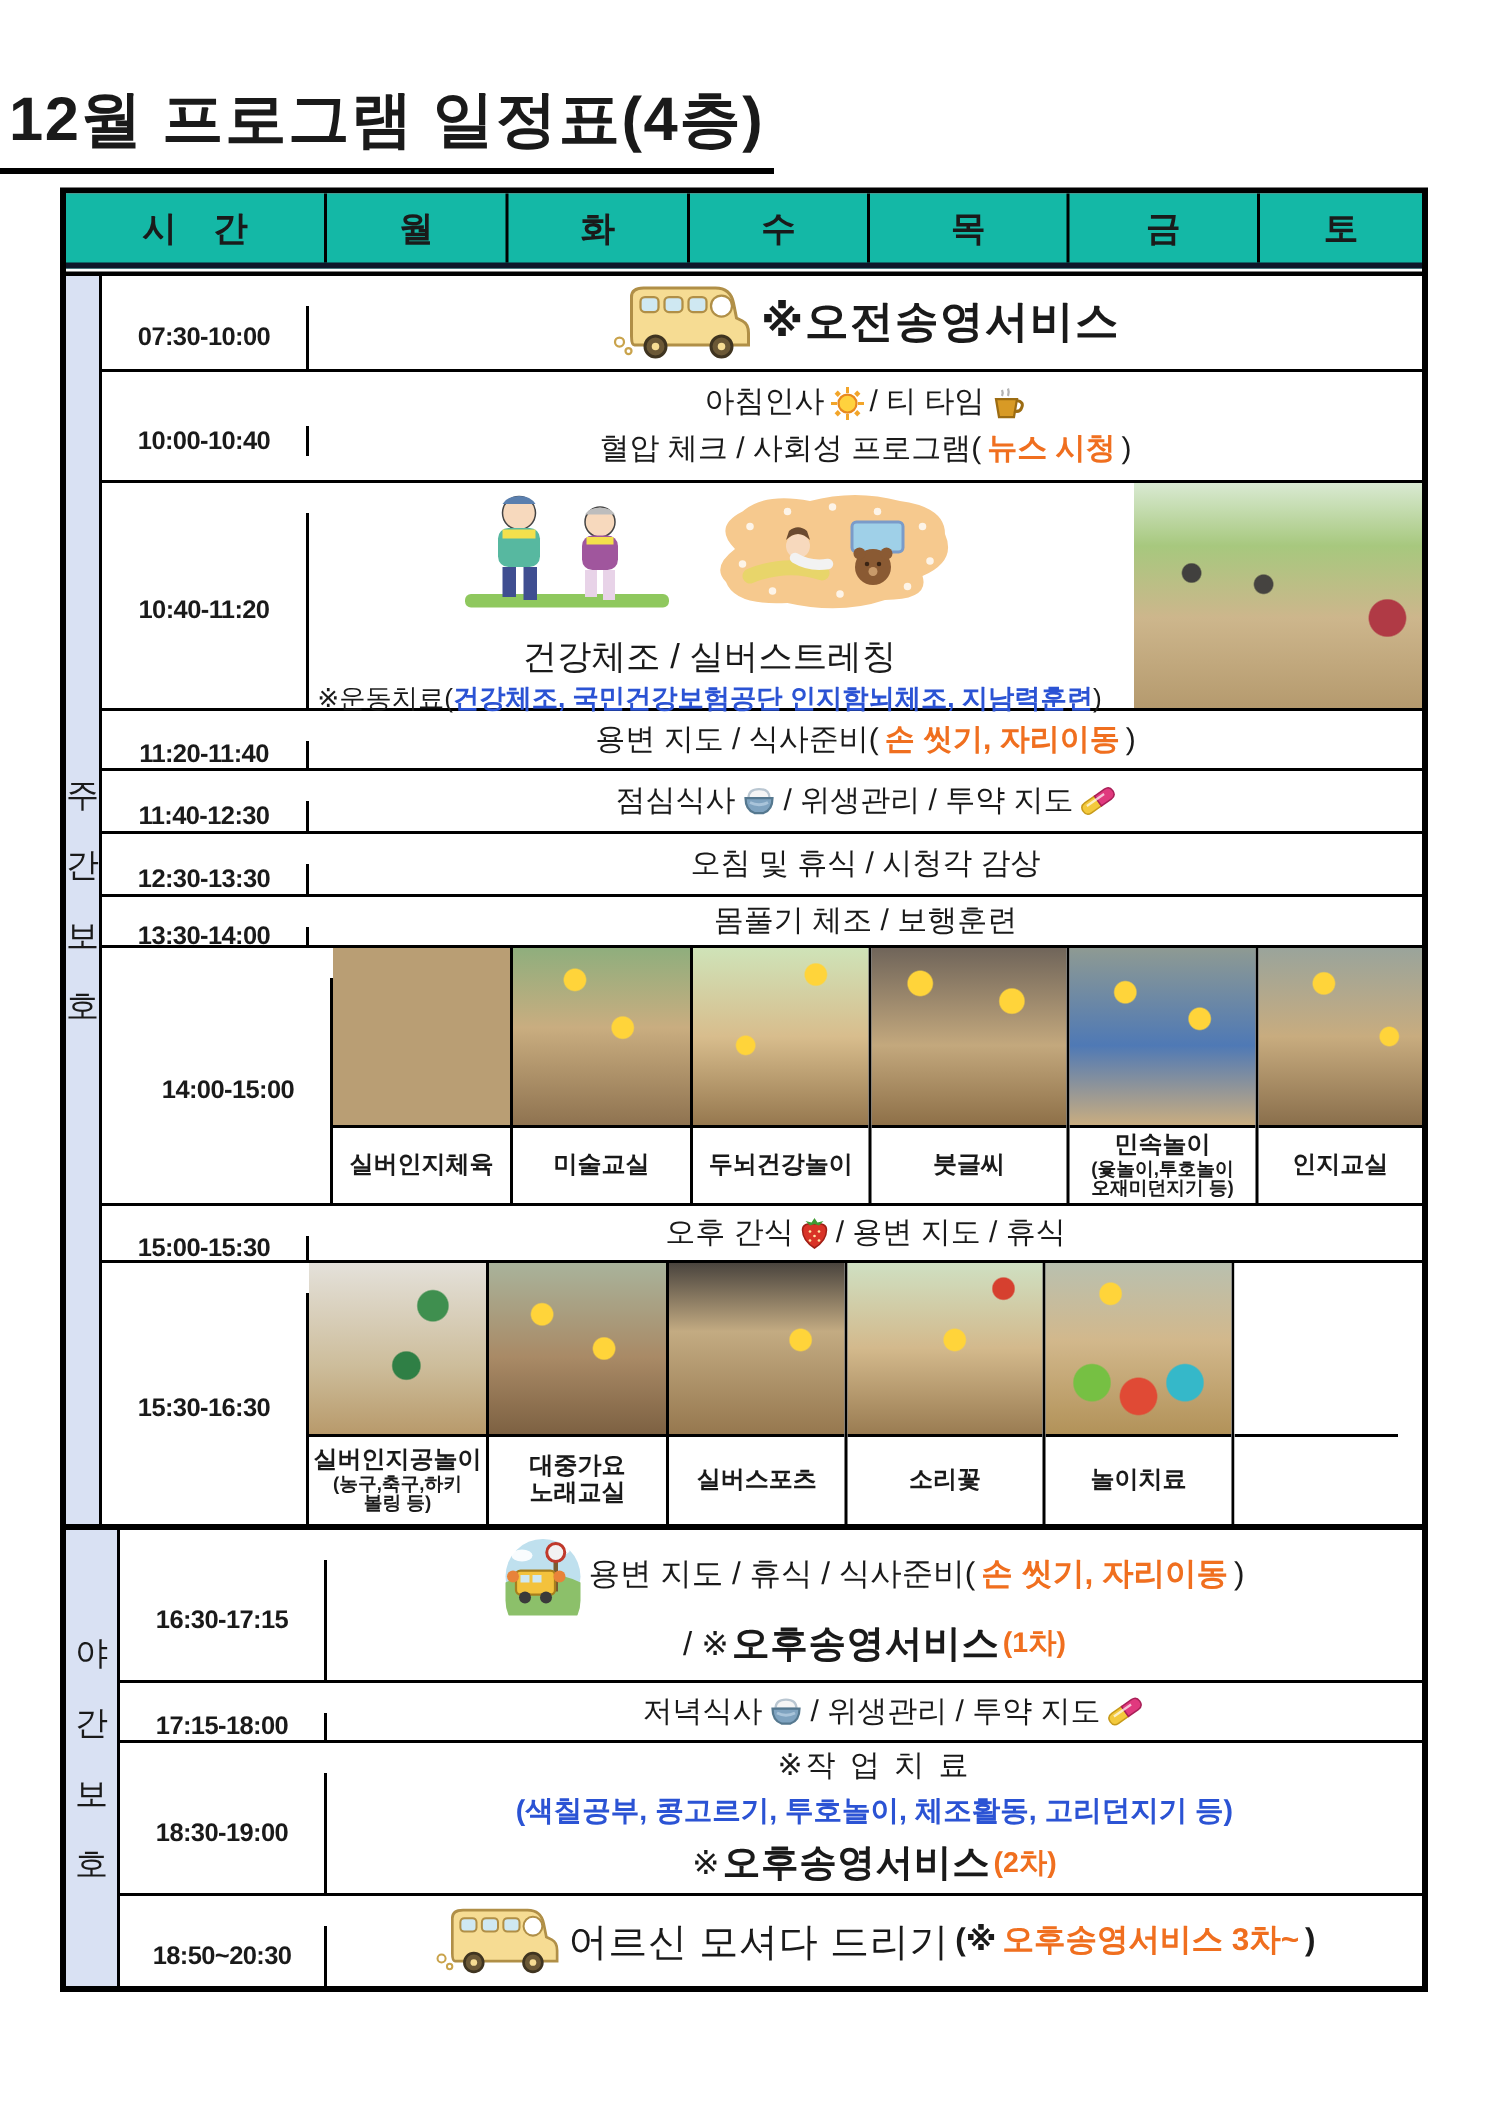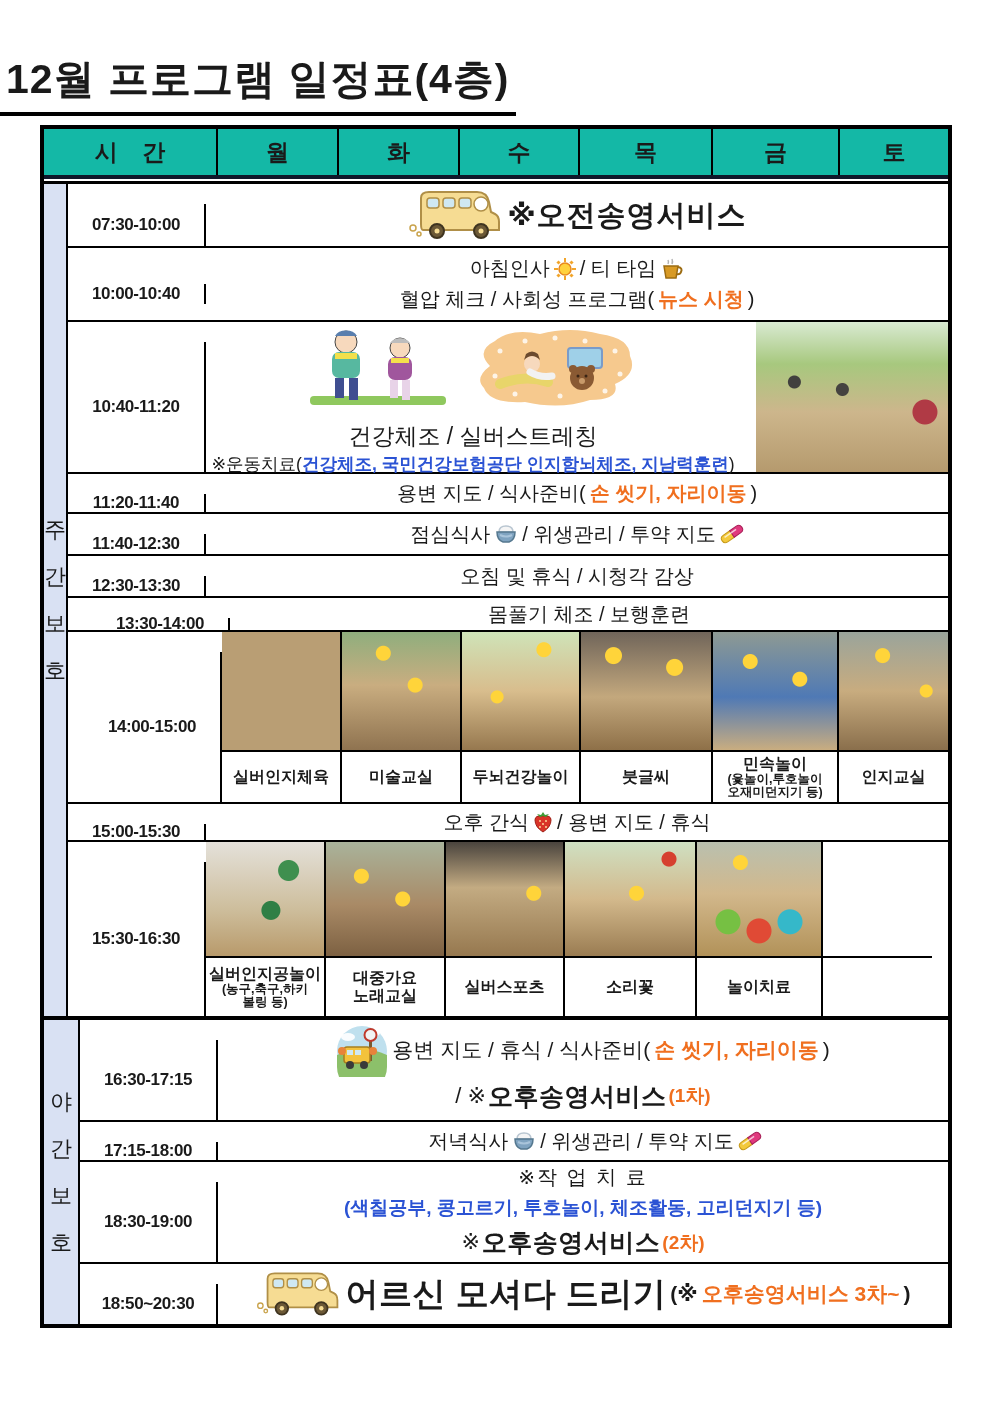--- a/index.html
+++ b/index.html
@@ -55,21 +55,21 @@
   .big-bold { font-weight:900; font-size:29px; letter-spacing:1px; }
   .svc-bold { font-weight:900; font-size:25px; letter-spacing:0.5px; }
   .icon { display:inline-flex; vertical-align:-3px; }
   
   .r-bus1   { height:64px; }
   .r-greet  { height:74px;align-items:center; }
   .r-exer   { height:152px; }
   .r-toilet { height:40px; }
   .r-lunch  { height:42px; }
   .r-nap    { height:42px; }
-  .r-str    { height:34px;padding-left:24px; }
+  .r-str    { height:34px; }
   .r-pm1    { height:172px;padding-left:16px; }
   .r-snack  { height:38px; }
   .r-pm2    { height:174px; }
   .r-eve    { height:102px; }
   .r-din    { height:40px;gap:24px; }
   .r-work   { height:102px; }
   .r-bus2   { height:60px; }
   
   .exer-left { position:absolute; left:0; top:0; bottom:0; width:534px;
     display:flex; flex-direction:column; align-items:center; justify-content:space-between; padding:4px 0 3px; }
@@ -546,21 +546,21 @@
                 <rect x="20" y="8" width="12" height="10" rx="3" fill="#cfe8f2" stroke="#b08f47" stroke-width="1.5"></rect>
                 <rect x="36" y="8" width="12" height="10" rx="3" fill="#cfe8f2" stroke="#b08f47" stroke-width="1.5"></rect>
                 <rect x="52" y="8" width="12" height="10" rx="3" fill="#cfe8f2" stroke="#b08f47" stroke-width="1.5"></rect>
                 <circle cx="74" cy="14" r="7" fill="#fff" stroke="#b08f47" stroke-width="1.5"></circle>
                 <circle cx="30" cy="41" r="7" fill="#6b5836" stroke="#3f3420" stroke-width="2"></circle>
                 <circle cx="74" cy="41" r="7" fill="#6b5836" stroke="#3f3420" stroke-width="2"></circle>
                 <circle cx="30" cy="41" r="2.5" fill="#f6dc93"></circle>
                 <circle cx="74" cy="41" r="2.5" fill="#f6dc93"></circle>
               </svg>
             </span>
-            <span style="font-weight:700; font-size:33px; letter-spacing:0.5px;">어르신 모셔다 드리기</span>
+            <span style="font-weight:400; font-size:26px; letter-spacing:0.5px;">어르신 모셔다 드리기</span>
             <span style="font-size:21px; font-weight:bold;"> (※</span>
               <span class="orange" style="font-size:21px;">오후송영서비스 3차~</span>
               <span style="font-size:21px; font-weight:bold;">)</span>
           </div>
         </div>
       </div>
 
     </div>
   </div>
 </div>

